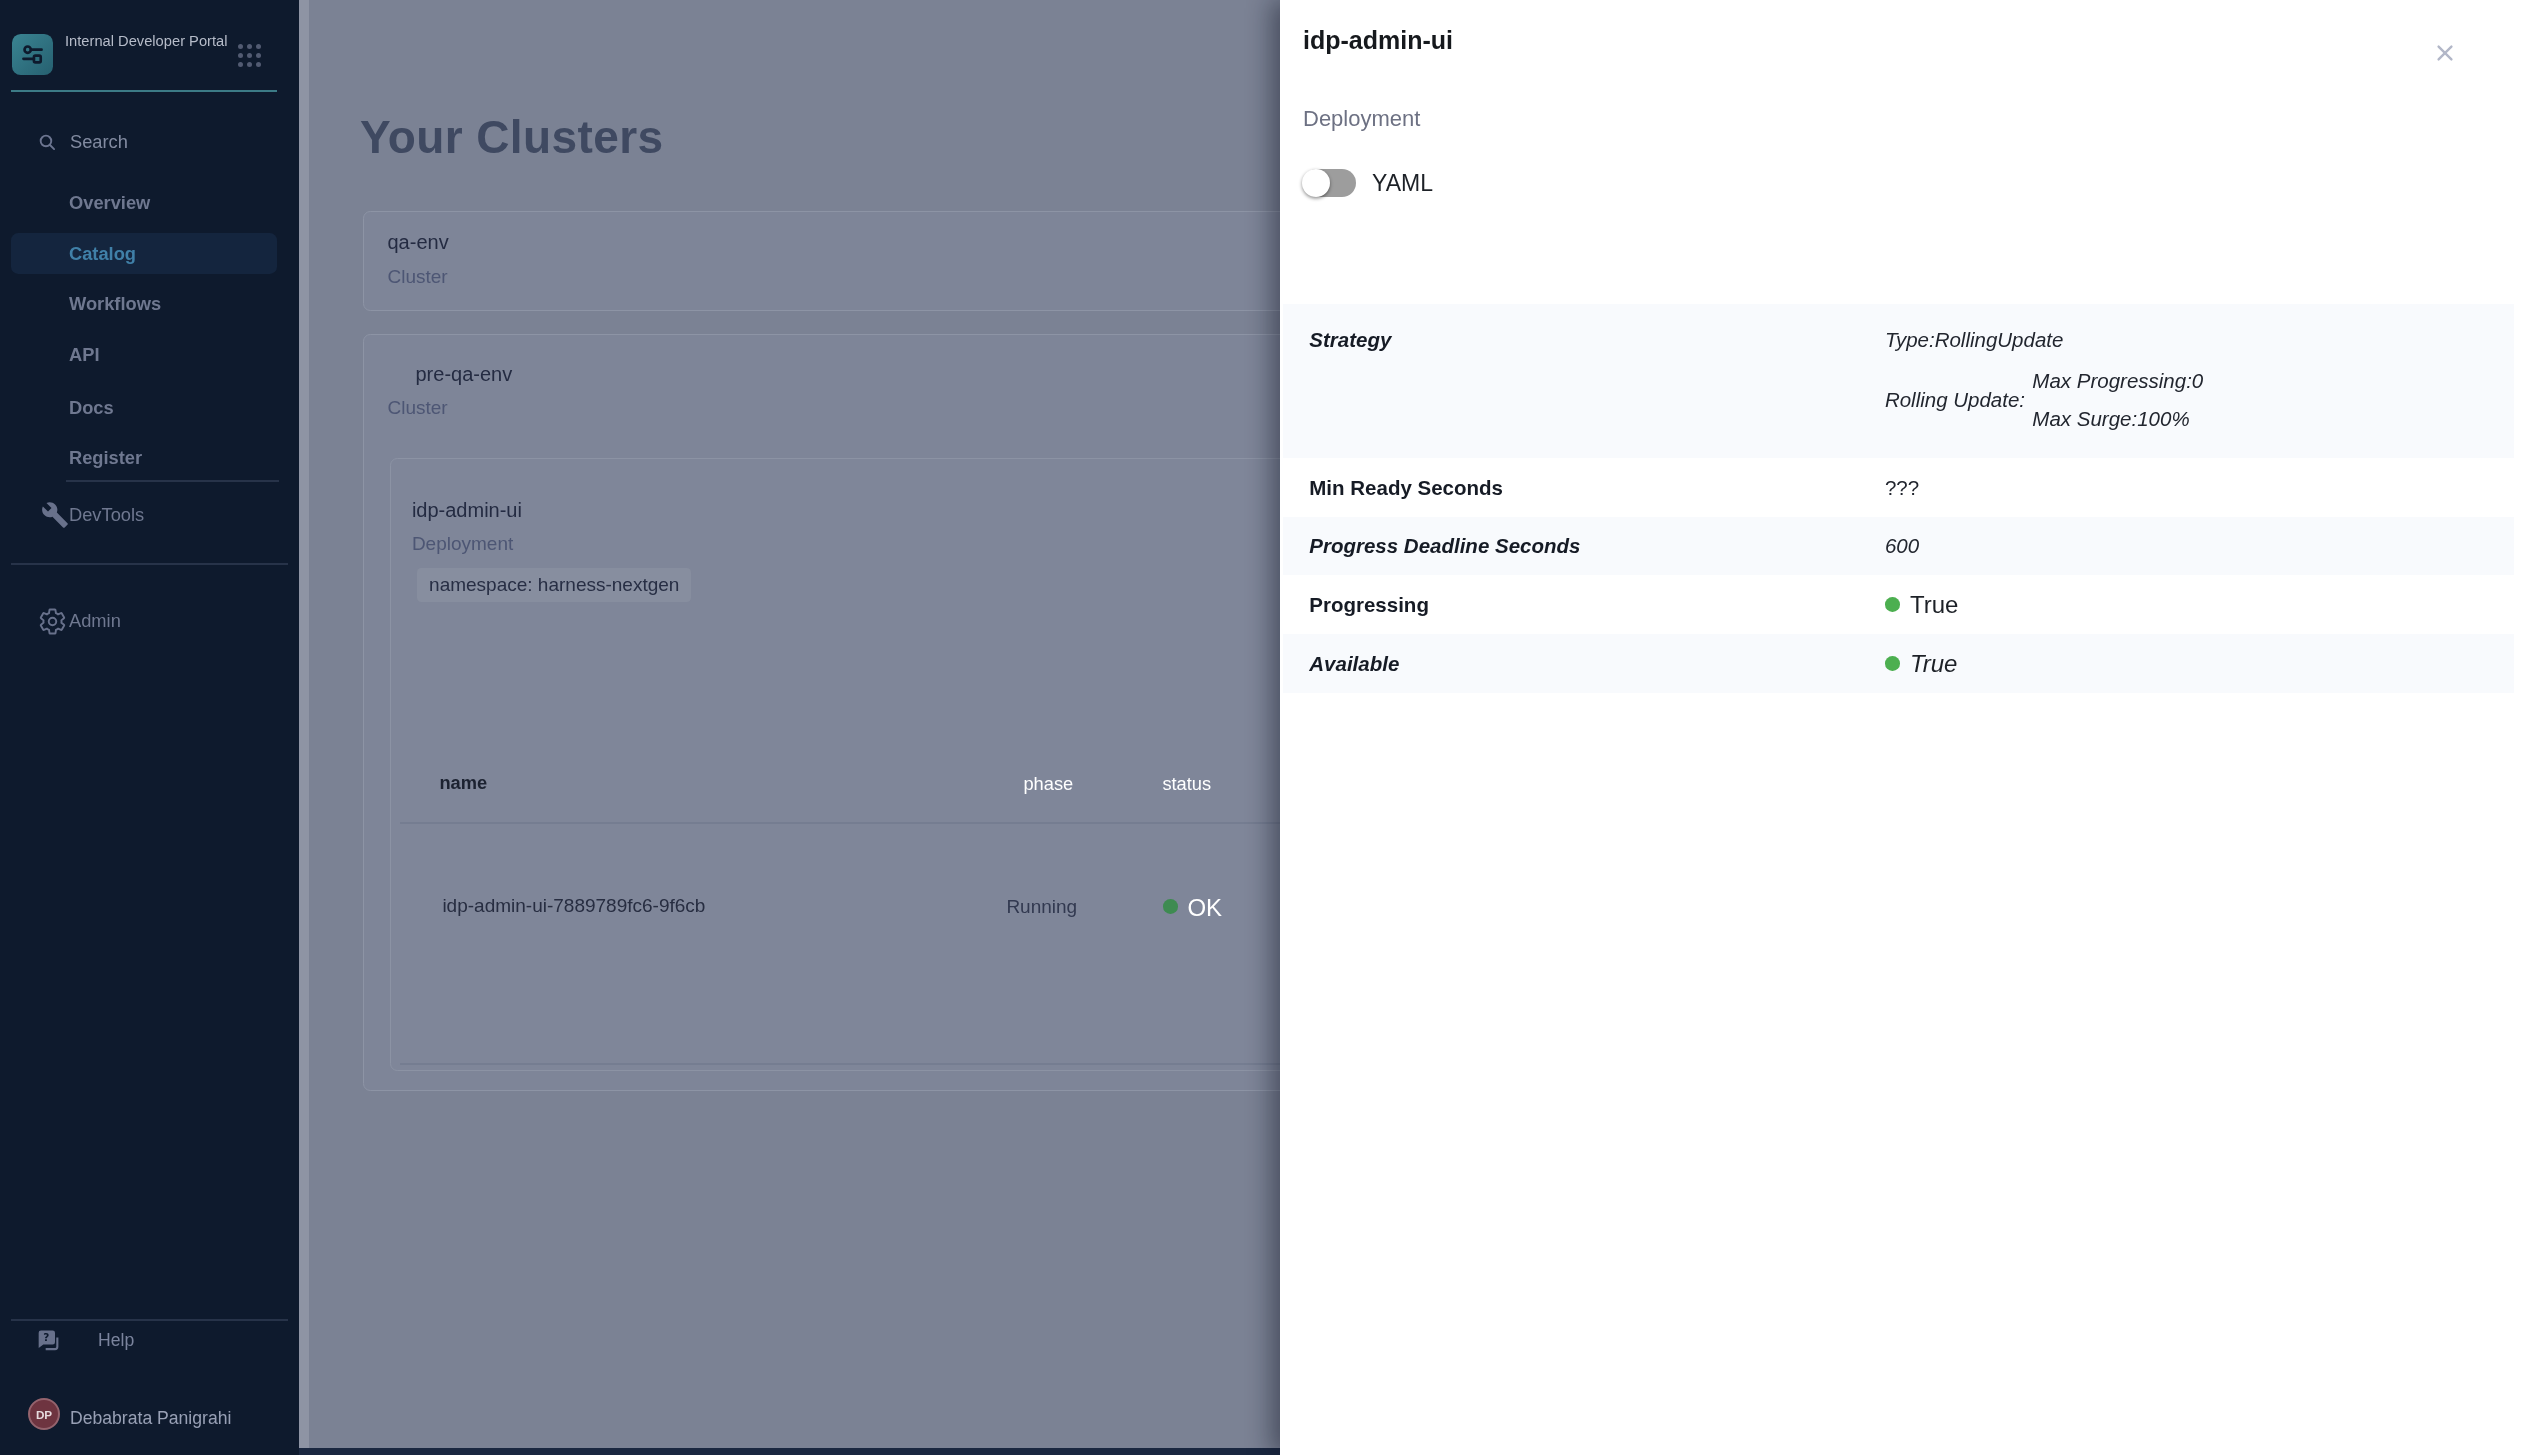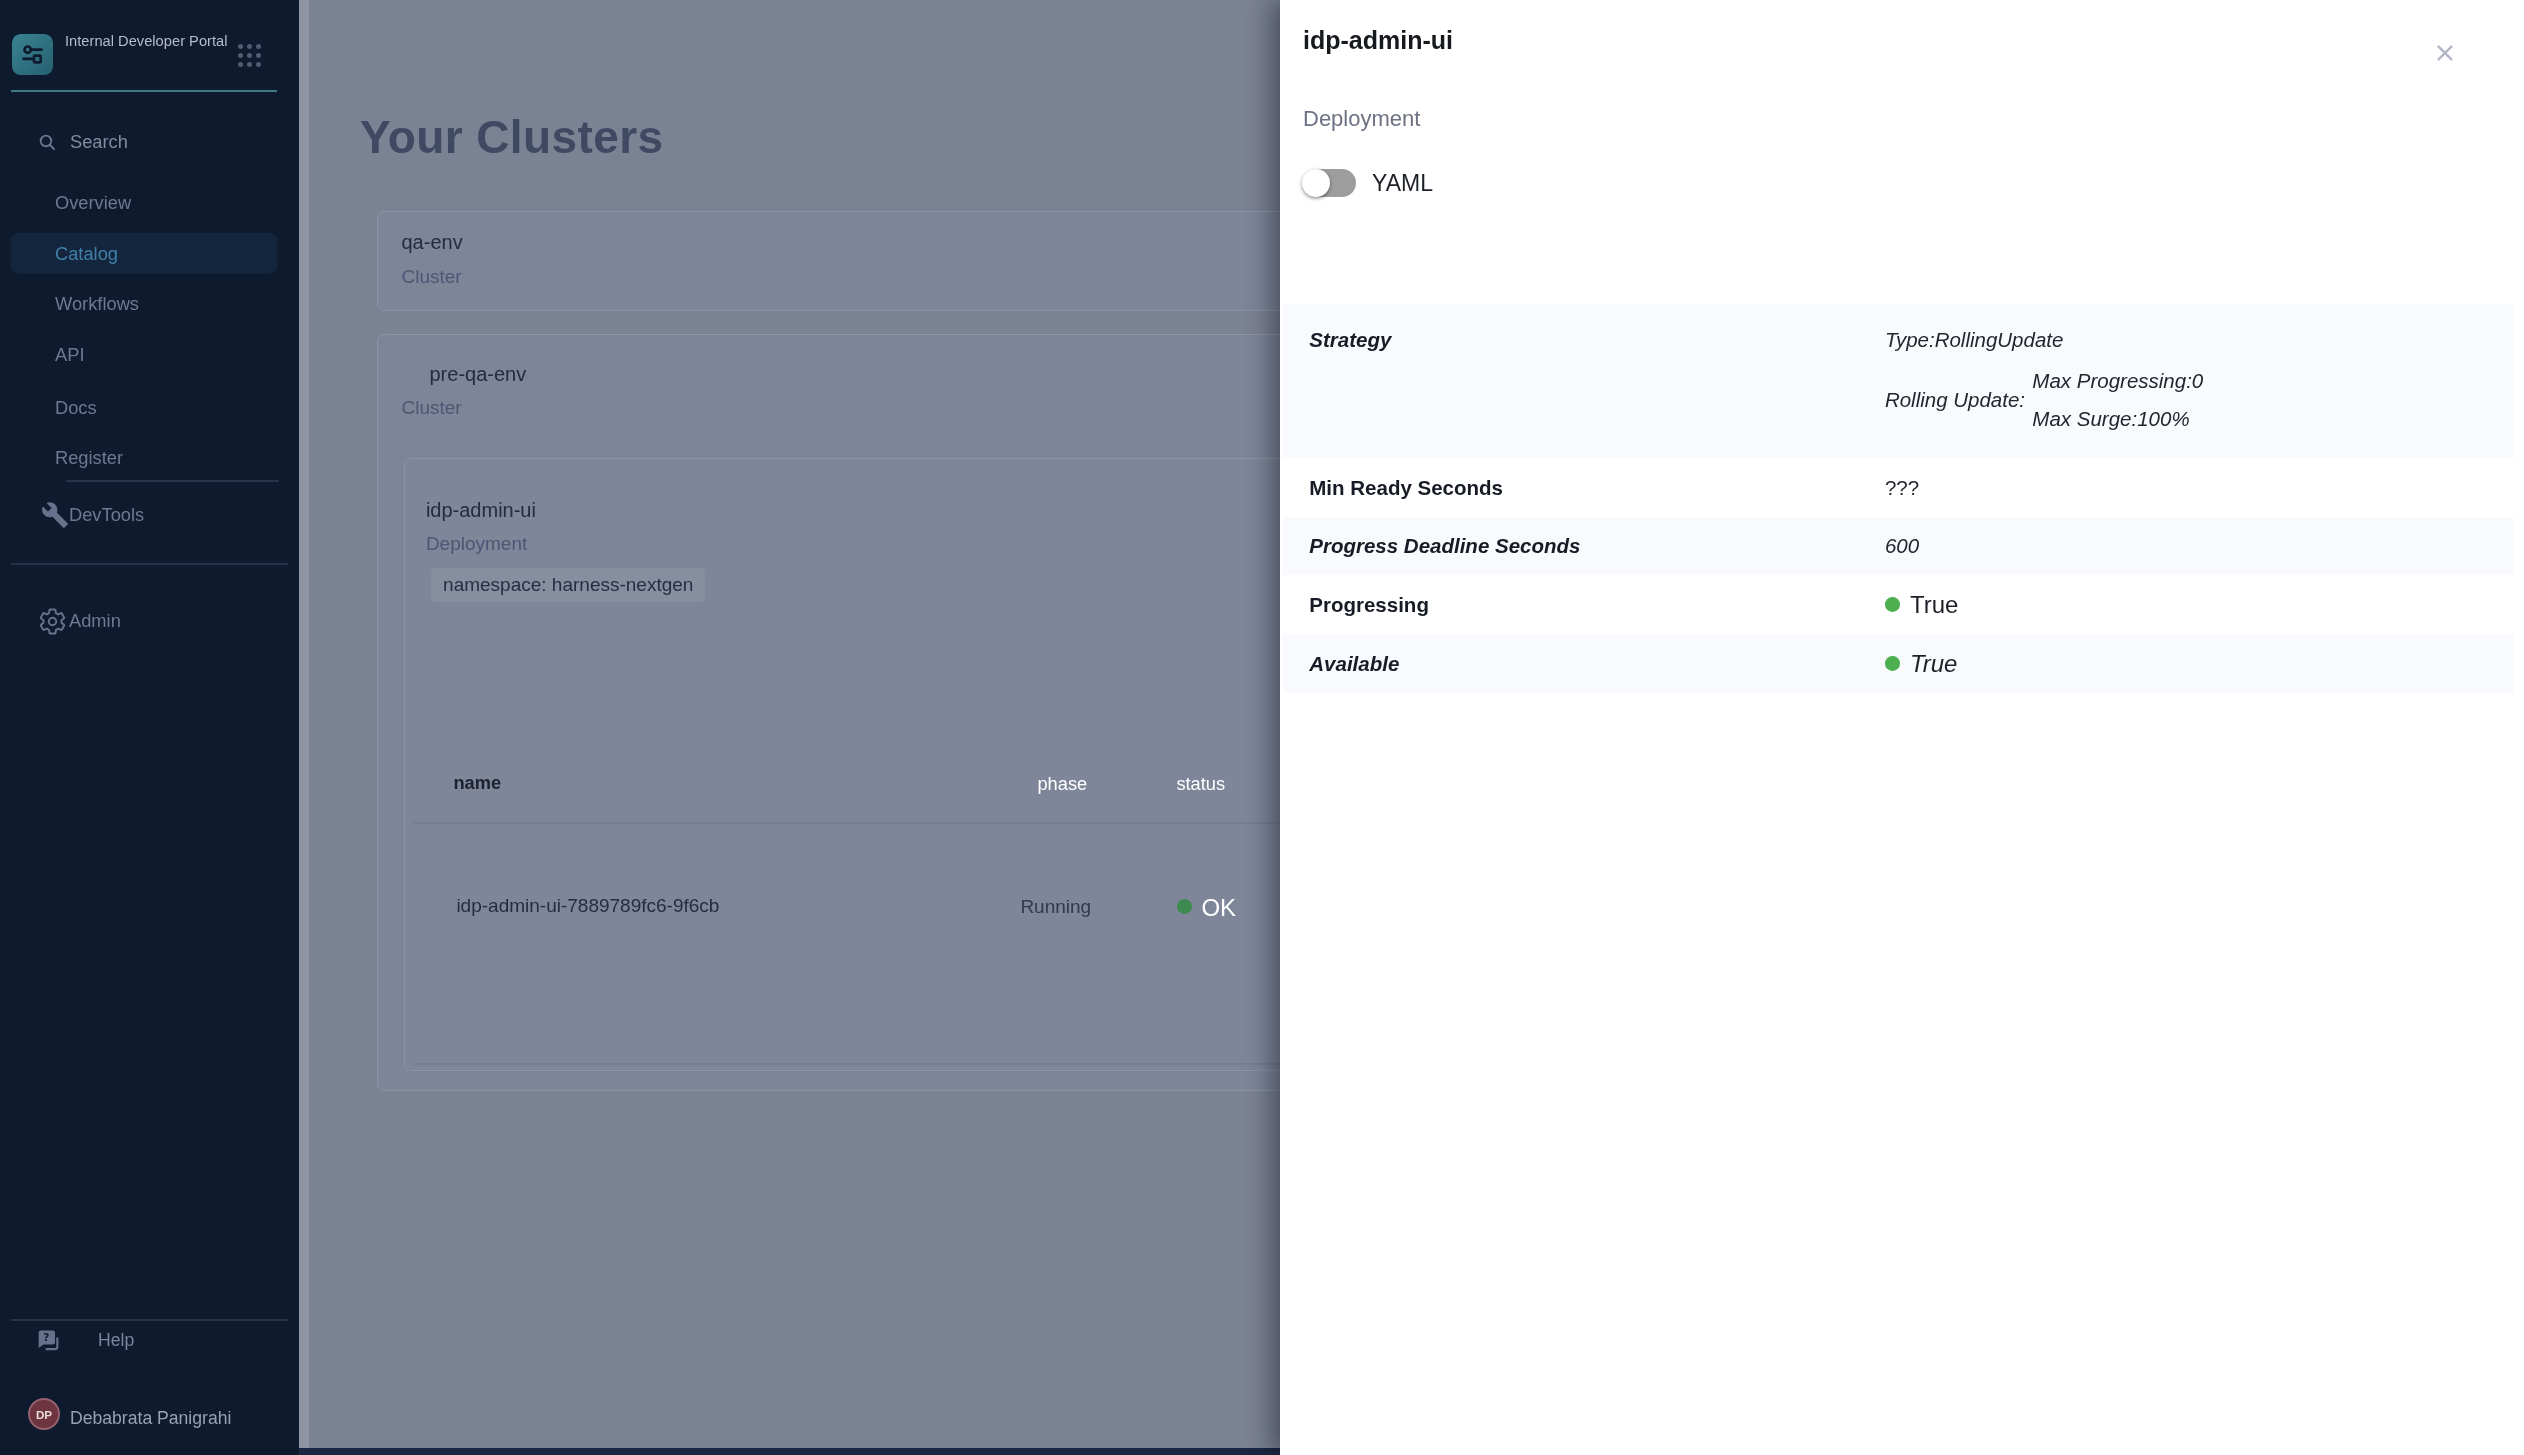--- a/index.html
+++ b/index.html
@@ -13,36 +13,36 @@
   .brand-logo { position:absolute; left:11.7px; top:34px; width:41px; height:41px; border-radius:8.8px;
                 background:linear-gradient(135deg,#3a8492,#266070); display:flex; align-items:center; justify-content:center; }
   .brand-title { position:absolute; left:65px; top:32px; width:165px; font-size:14.7px; line-height:19px;
                  font-weight:500; color:#b6bcc9; }
   .apps-grid { position:absolute; left:238px; top:44px; width:25px; display:grid;
                grid-template-columns:repeat(3,5.1px); grid-gap:3.7px; cursor:pointer; }
   .apps-grid i { width:5.1px; height:5.1px; border-radius:50%; background:#525b72; }
   .teal-line { position:absolute; left:11px; top:90px; width:266px; height:2.2px; background:#3c7b86; }
   .side-row { position:absolute; left:0; width:299px; display:flex; align-items:center; cursor:pointer; }
   .side-label { font-size:18.3px; color:#6f7890; }
-  .nav-label { position:absolute; left:55px; font-size:18.3px; color:#6f7890; cursor:pointer; white-space:nowrap; }
+  .nav-label { position:absolute; left:69px; font-size:18.3px; color:#6f7890; cursor:pointer; white-space:nowrap;font-weight:bold; }
   .active-pill { position:absolute; left:11px; top:233px; width:266px; height:41px; background:#14253e; border-radius:7.3px; }
   .nav-active { color:#4080a8; }
   .side-divider { position:absolute; height:1.5px; background:#273349; }
   .avatar { position:absolute; left:28px; top:1398px; width:32px; height:32px; border-radius:50%;
             background:#6e3440; border:2.2px solid #94636d; display:flex; align-items:center; justify-content:center;
             font-size:11.7px; font-weight:bold; color:#e6dadd; }
 
   
   .content { position:absolute; left:309px; top:0; right:0; bottom:0; background:#7b8294; z-index:1; }
   .banner { position:absolute; left:54px; top:2.9px; width:1412px; height:62px; background:#8a8d9c;
             border-radius:5.9px; box-shadow:0 2.2px 5.9px rgba(20,20,40,0.28); display:flex; align-items:center;
             padding-left:25px; gap:13.2px; cursor:pointer; }
   .banner-text { font-size:21px; font-weight:600; color:#40353f; }
   .page-title { position:absolute; left:51px; top:110px; font-size:46px; font-weight:700; color:#3f4961; letter-spacing:0.4px; }
-  .card { position:absolute; left:68px; width:1412px; background:#7e8598; border:0.7px solid #8d94a5; border-radius:7.3px; }
+  .card { position:absolute; left:54px; width:1412px; background:#7e8598; border:0.7px solid #8d94a5; border-radius:7.3px; }
   .card-name { position:absolute; left:23.5px; font-size:20px; color:#242b42; }
   .card-kind { position:absolute; left:23.5px; font-size:19px; color:#4d5674; }
   .nested-card { position:absolute; left:26.4px; top:123px; width:1276px; height:613px;
                  background:#7f8699; border:0.7px solid #8c93a4; border-radius:7.3px; }
   .chip { position:absolute; left:26px; top:109px; background:#878e9f; border-radius:4.4px;
           padding:5.9px 11.7px; font-size:19px; color:#272e44; }
   .th { position:absolute; font-size:18.3px; color:#ffffff; }
   .th-bold { font-weight:700; color:#1c2231; }
   .tline { position:absolute; left:8.8px; width:1259px; height:1.5px; background:#757d91; }
   .td { position:absolute; font-size:19px; color:#272d41; }

